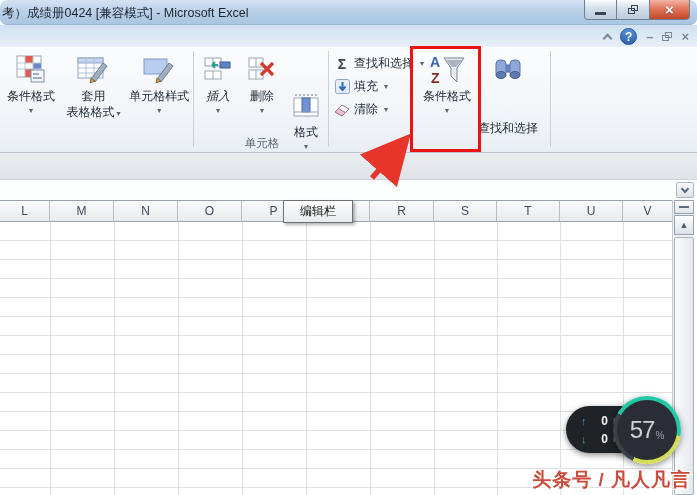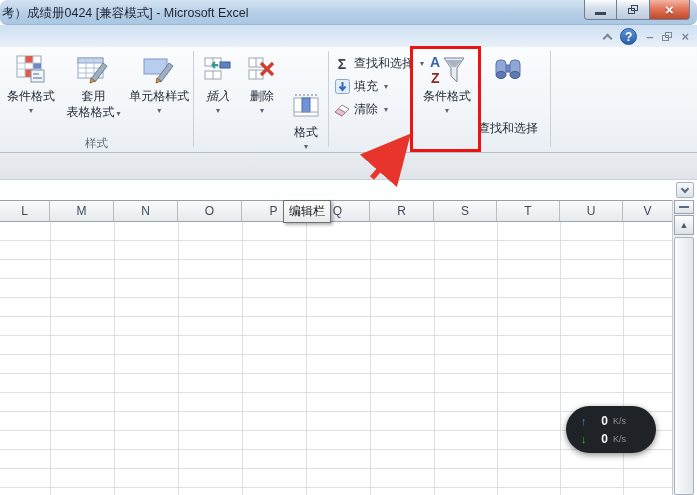--- a/index.html
+++ b/index.html
@@ -135,21 +135,21 @@
     background:linear-gradient(to right,#fafbfc,#e3e7ec); border:1px solid #a9b1bb; border-radius:2px;
   }
 
   
   .red-box { position:absolute; left:410px; top:46px; width:71px; height:106px; border:3px solid #ec1313; z-index:30; pointer-events:none; }
   .arrow-svg { position:absolute; left:350px; top:122px; z-index:30; pointer-events:none; }
   .tooltip {
     position:absolute; left:283px; top:200px; z-index:40;
     background:linear-gradient(#fefefe,#e8eaed); border:1px solid #6f6f6f;
     box-shadow:2px 2px 3px rgba(0,0,0,.3);
-    font-size:12px; color:#111; padding:2px 5px; white-space:nowrap;
+    font-size:12px; color:#111; padding:2px 16px; white-space:nowrap;
   }
 
   
   .net-pill {
     position:absolute; left:566px; top:406px; width:90px; height:47px; border-radius:24px;
     background:#1f2327; box-shadow:0 2px 6px rgba(0,0,0,.45); z-index:50;
     padding:6px 30px 0 15px;
   }
   .net-row { display:flex; align-items:center; height:18px; gap:5px; }
   .net-arrow-up { color:#3f8fe0; font-size:11px; font-weight:bold; }
@@ -248,21 +248,20 @@
             <svg width="33" height="30" viewBox="0 0 33 30">
               <rect x="1" y="4" width="23" height="15" fill="#b8cdf0" stroke="#7e99c4"></rect>
               <polygon points="14,24 26,8 30,11 18,27" fill="#9fb0c2" stroke="#6c7d91"></polygon>
               <polygon points="13,28 14,23 18,26" fill="#c89a5e" stroke="#8d6a3c"></polygon>
             </svg>
           </span>
           <span class="blbl">单元格样式</span>
           <span class="dd">▾</span>
         </div>
       </div>
-      <div class="glabel">样式</div>
     </div>
     <div class="vdiv" style="left:193px;"></div>
 
     <div class="group" style="left:196px;width:132px;">
       <div class="bigrow">
         <div class="bigbtn" style="width:44px;font-style:italic;">
           <span class="bicon">
             <svg width="28" height="26" viewBox="0 0 28 26">
               <rect x="1" y="1" width="16" height="8" fill="#fff" stroke="#98a5b5"></rect>
               <rect x="1" y="14" width="16" height="8" fill="#fff" stroke="#98a5b5"></rect>
@@ -292,20 +291,21 @@
               <path d="M3 3 H25" stroke="#6b7685" stroke-dasharray="2 2"></path>
               <rect x="2" y="6" width="24" height="18" fill="#fff" stroke="#98a5b5"></rect>
               <rect x="10" y="6" width="8" height="14" fill="#6f94d6" stroke="#4a6aa8"></rect>
               <path d="M2 20 H26" stroke="#98a5b5"></path>
             </svg>
           </span>
           <span class="blbl">格式</span>
           <span class="dd">▾</span>
         </div>
       </div>
+      <div class="glabel">单元格</div>
     </div>
     <div class="vdiv" style="left:328px;"></div>
 
     <div class="group" style="left:330px;width:220px;">
       <div class="smallstack">
         <div class="smallbtn">
           <span class="sicon sigma">Σ</span>
           <span>查找和选择</span>
           <span class="dd-inline">▾</span>
         </div>
@@ -420,15 +420,22 @@
       <span class="net-arrow-up">↑</span>
       <span class="net-val">0</span>
       <span class="net-unit">K/s</span>
     </div>
     <div class="net-row">
       <span class="net-arrow-down">↓</span>
       <span class="net-val">0</span>
       <span class="net-unit">K/s</span>
     </div>
   </div>
-
+  <div class="pct-circle">
+    <div class="pct-inner">
+      <span class="pct-num">57</span>
+      <span class="pct-sign">%</span>
+    </div>
+  </div>
+
+  <div class="watermark">头条号 / 凡人凡言</div>
 
 </div>
 
 </body></html>

